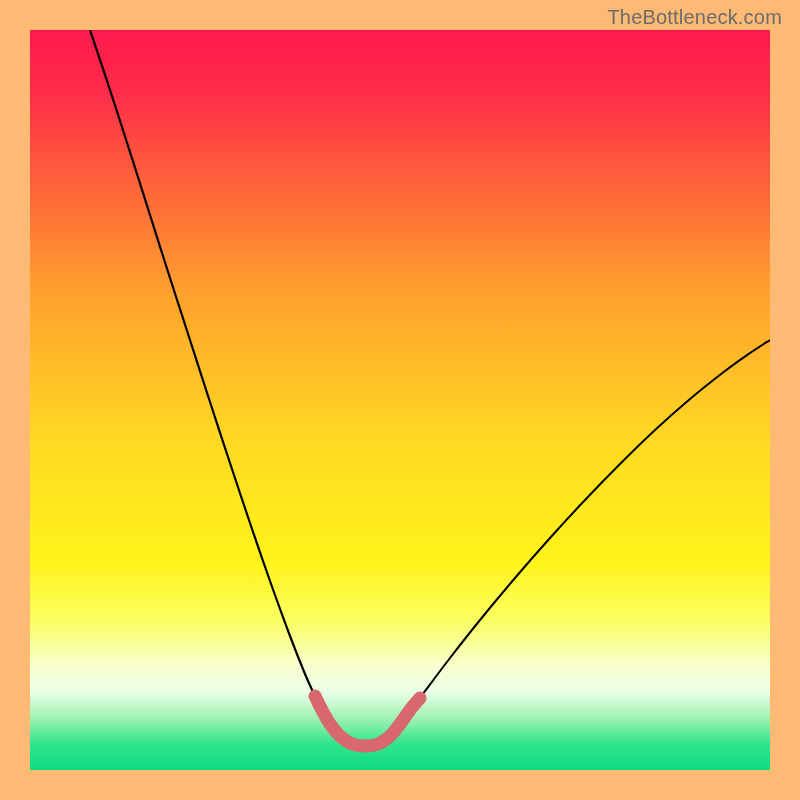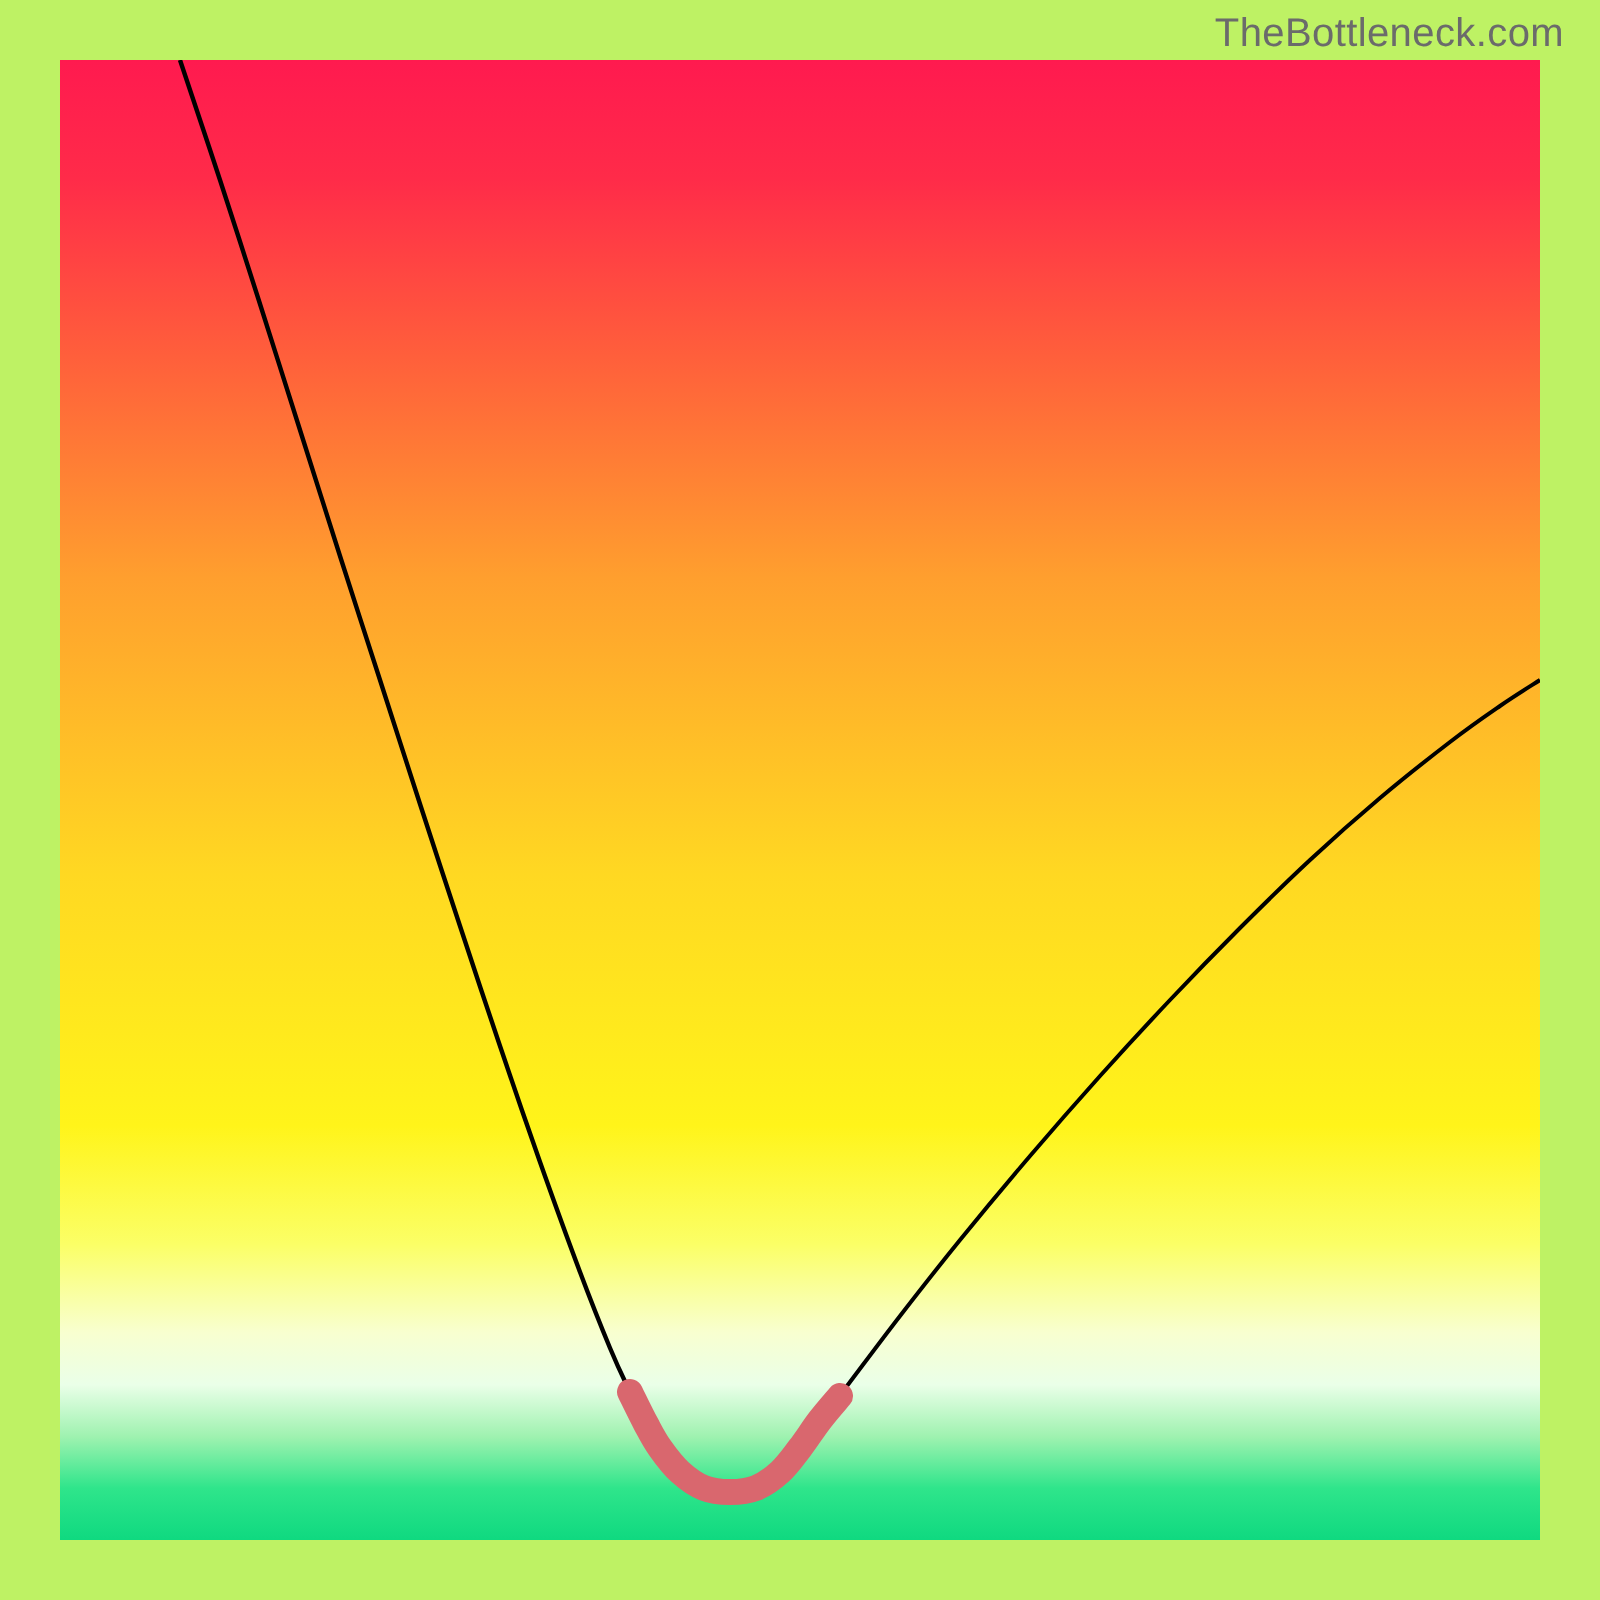--- a/index.html
+++ b/index.html
@@ -1,21 +1,21 @@
 <!DOCTYPE html>
 <html><head>
 <meta charset="utf-8">
 <style>
   * { margin: 0; padding: 0; box-sizing: border-box; }
   html, body { width: 800px; height: 800px; overflow: hidden; background: #000; }
   .frame {
     position: relative;
     width: 800px;
     height: 800px;
-    background: #bef264;
+    background: #fdba74;
   }
   .watermark {
     position: absolute;
     top: 6px;
     right: 18px;
     font-family: Arial, Helvetica, sans-serif;
     font-size: 20px;
     color: #6b6b6b;
     letter-spacing: 0.2px;
     z-index: 10;

